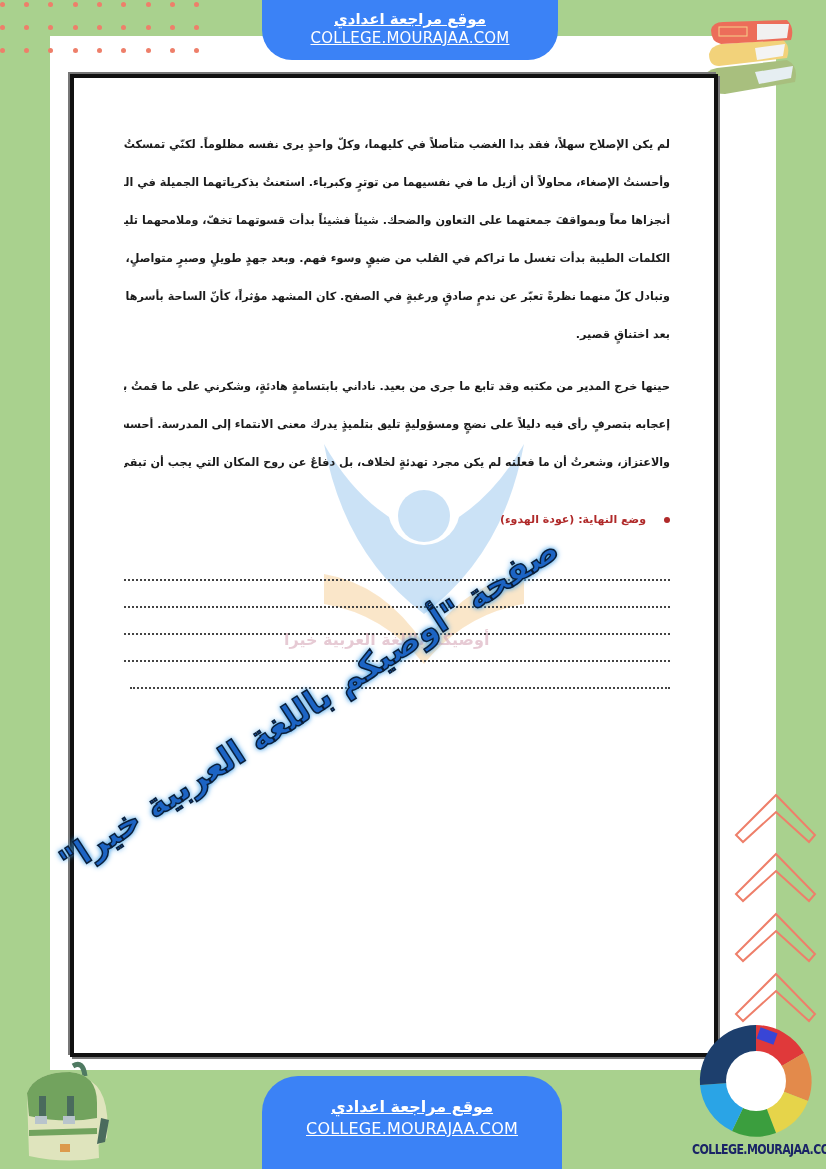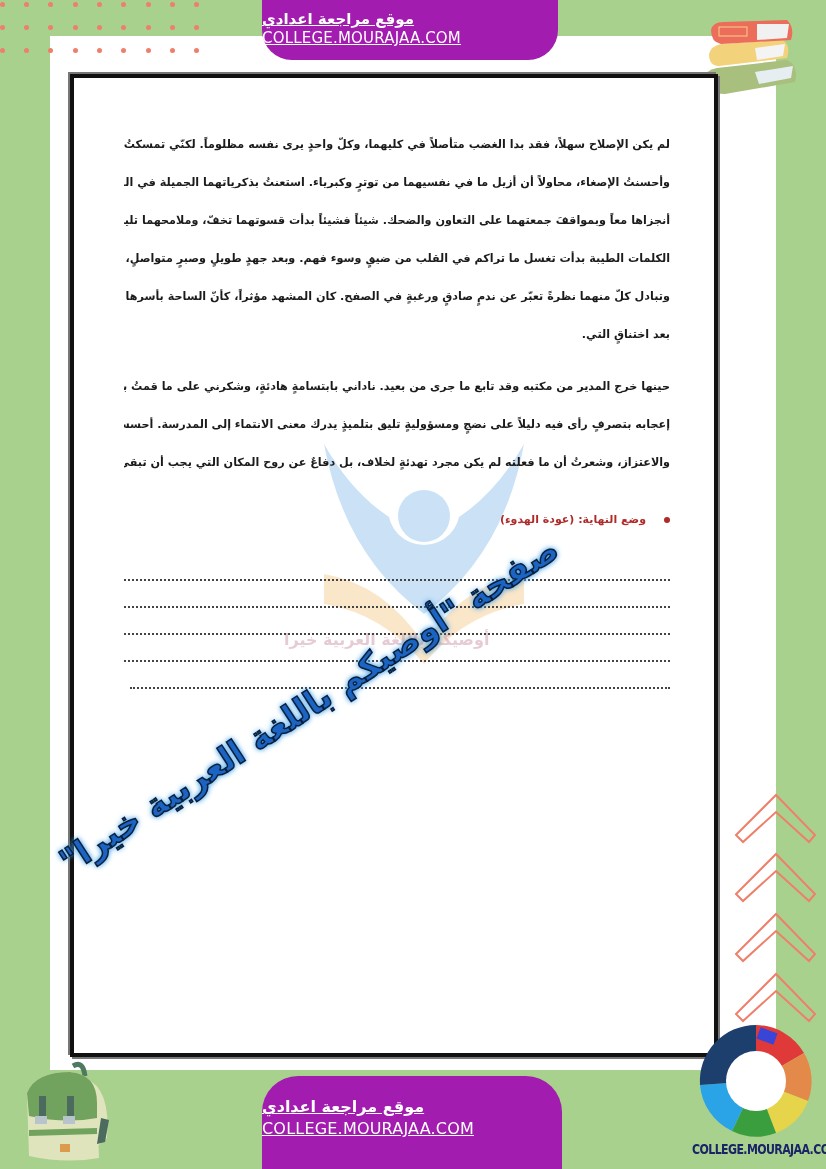--- a/index.html
+++ b/index.html
@@ -13,21 +13,21 @@
     position: absolute; left: 50px; top: 36px; width: 726px; height: 1034px;
     background: #ffffff;
   }
   .dots {
     position: absolute; left: 0; top: 0; width: 200px; height: 56px;
   }
   .dot {
     position: absolute; width: 5px; height: 5px; border-radius: 50%; background: #ee7f6a;
   }
   .banner {
-    position: absolute; background: #a21caf; color: #fff; text-align: left;
+    position: absolute; background: #3b82f6; color: #fff; text-align: center;
     border-radius: 36px 36px 0 0;
   }
   .banner-top {
     left: 262px; top: 0; width: 296px; height: 60px; border-radius: 0 0 30px 30px;
   }
   .banner-bottom {
     left: 262px; top: 1076px; width: 300px; height: 93px;
   }
   .banner .ar {
     font-family: "DejaVu Sans", sans-serif; font-weight: bold; font-size: 15px;
@@ -152,21 +152,21 @@
   </svg>
   <div class="watermark-text" style="left:210px;top:552px;">أوصيكم باللغة العربية خيرا</div>
 
   <div class="doc-content">
     <div class="para para1">
       <span class="line">لم يكن الإصلاح سهلاً، فقد بدا الغضب متأصلاً في كليهما، وكلّ واحدٍ يرى نفسه مظلوماً. لكنّي تمسكتُ بالهدوء</span>
       <span class="line">وأحسنتُ الإصغاء، محاولاً أن أزيل ما في نفسيهما من توترٍ وكبرياء. استعنتُ بذكرياتهما الجميلة في القسم، بمشاريعَ</span>
       <span class="line">أنجزاها معاً وبمواقفَ جمعتهما على التعاون والضحك. شيئاً فشيئاً بدأت قسوتهما تخفّ، وملامحهما تلين، وكأنّ</span>
       <span class="line">الكلمات الطيبة بدأت تغسل ما تراكم في القلب من ضيقٍ وسوء فهم. وبعد جهدٍ طويلٍ وصبرٍ متواصلٍ، استعادا هدوءهما،</span>
       <span class="line">وتبادل كلّ منهما نظرةً تعبّر عن ندمٍ صادقٍ ورغبةٍ في الصفح. كان المشهد مؤثراً، كأنّ الساحة بأسرها تتنفس من جديد</span>
-      <span class="line">بعد اختناقٍ التي.</span>
+      <span class="line">بعد اختناقٍ قصير.</span>
     </div>
     <div class="para para2">
       <span class="line">حينها خرج المدير من مكتبه وقد تابع ما جرى من بعيد. ناداني بابتسامةٍ هادئةٍ، وشكرني على ما قمتُ به، مبدياً</span>
       <span class="line">إعجابه بتصرفٍ رأى فيه دليلاً على نضجٍ ومسؤوليةٍ تليق بتلميذٍ يدرك معنى الانتماء إلى المدرسة. أحسستُ بالفخر</span>
       <span class="line">والاعتزاز، وشعرتُ أن ما فعلته لم يكن مجرد تهدئةٍ لخلاف، بل دفاعٌ عن روح المكان التي يجب أن تبقى طاهرةً نقية.</span>
     </div>
     <div class="bullet-line">
       <span class="bullet"></span><span>وضع النهاية: (عودة الهدوء)</span>
     </div>
     <div class="answer-lines">

